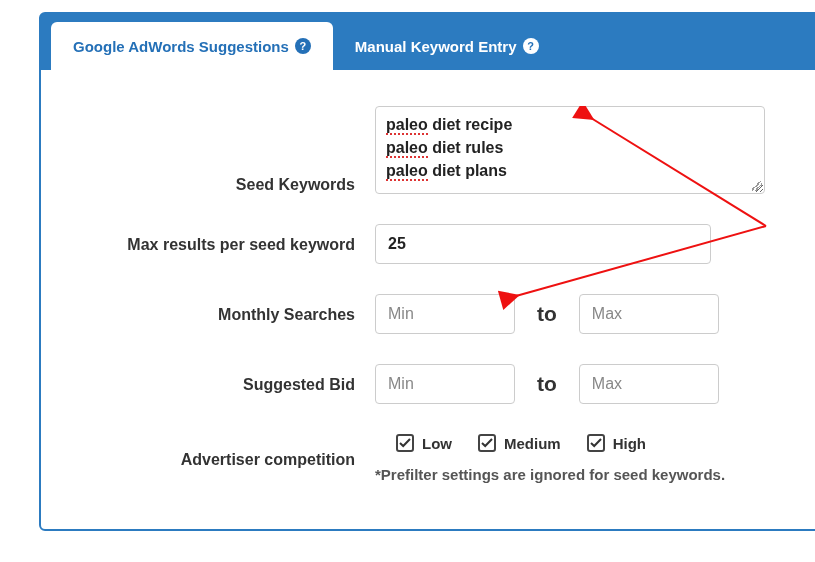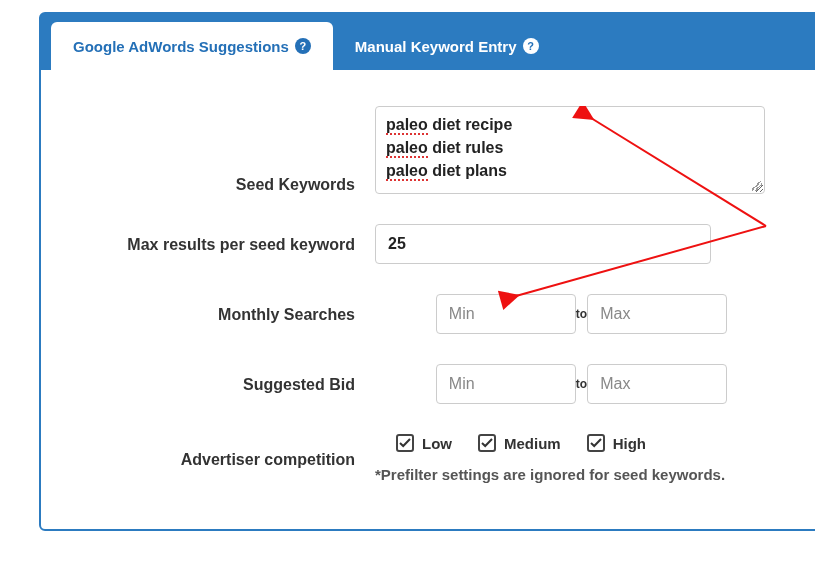--- a/index.html
+++ b/index.html
@@ -116,32 +116,32 @@
   border-radius: 4px;
   padding: 10px 12px;
   font-size: 16px;
   font-weight: 700;
   color: #222;
   width: 336px;
 }
 .range-group {
   display: flex;
   align-items: center;
-  justify-content: center;
+  gap: 22px;
 }
 .range-input {
   border: 1px solid #ccc;
   border-radius: 4px;
   padding: 10px 12px;
   font-size: 16px;
   color: #222;
   width: 140px;
 }
 .range-input::placeholder { color: #888; font-weight: 400; }
-.range-sep { font-weight: 700; color: #333; font-size: 12px; }
+.range-sep { font-weight: 700; color: #333; font-size: 21px; }
 .check-group {
   display: flex;
   align-items: center;
   gap: 26px;
   padding-left: 21px;
 }
 .check-item {
   display: flex;
   align-items: center;
   gap: 8px;

